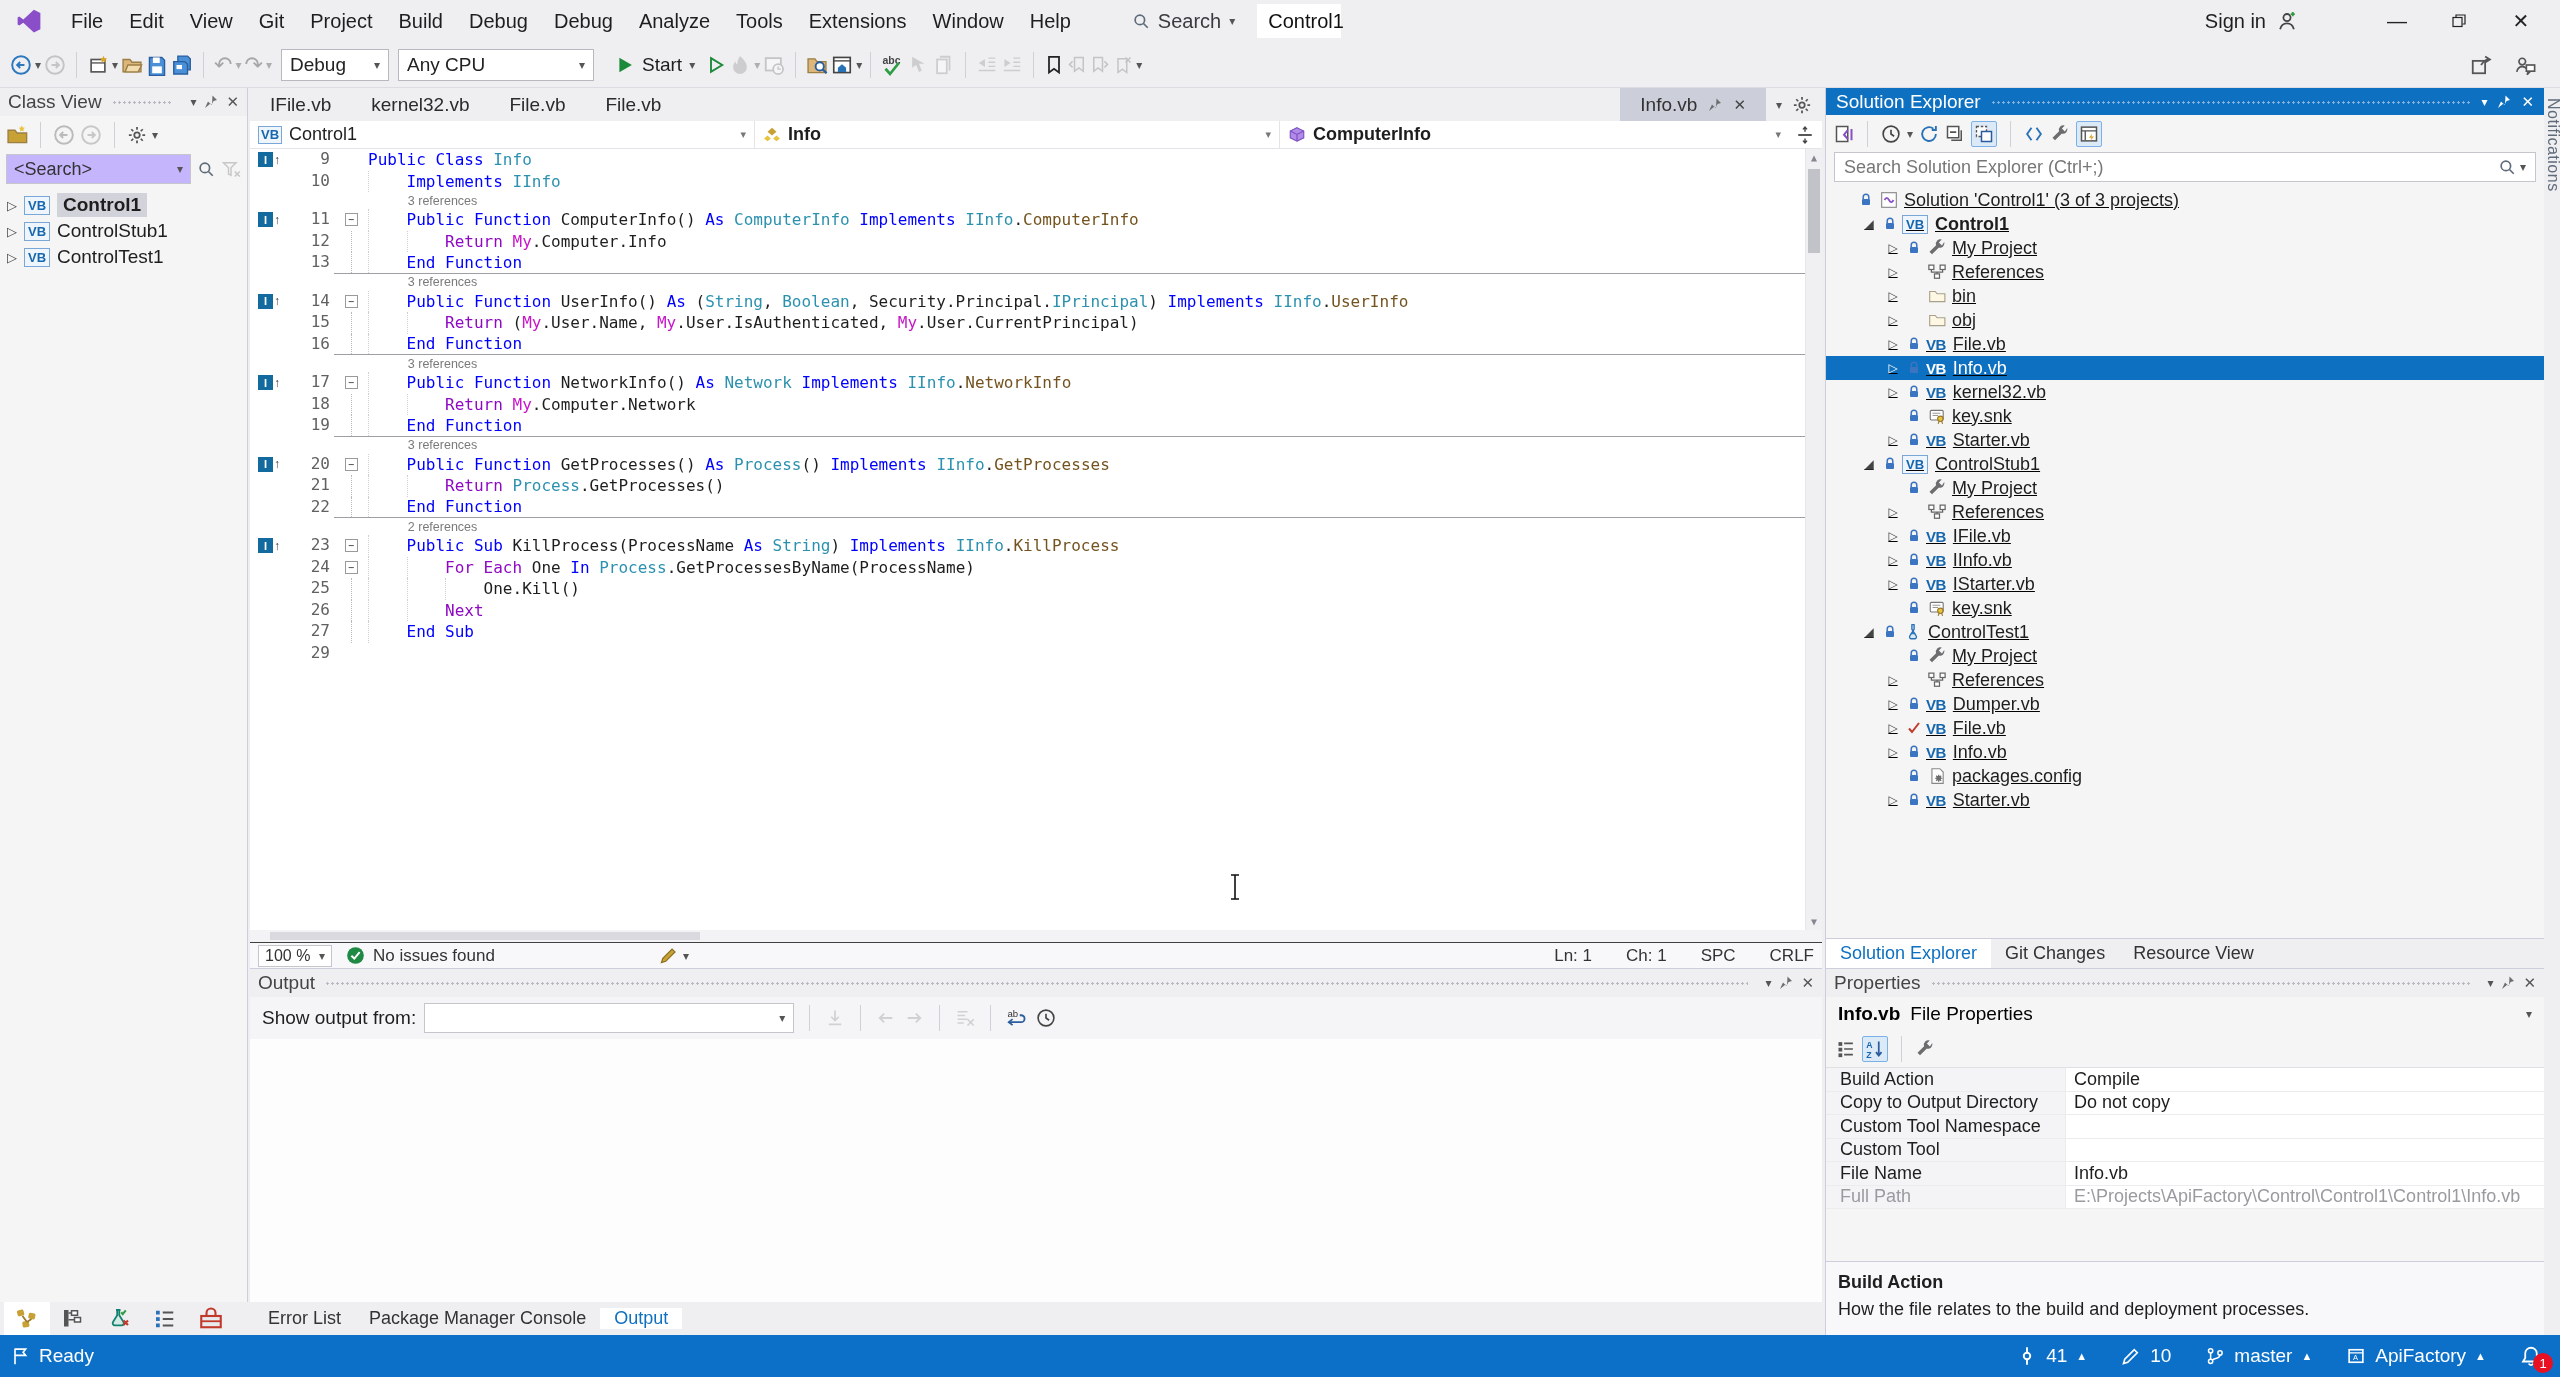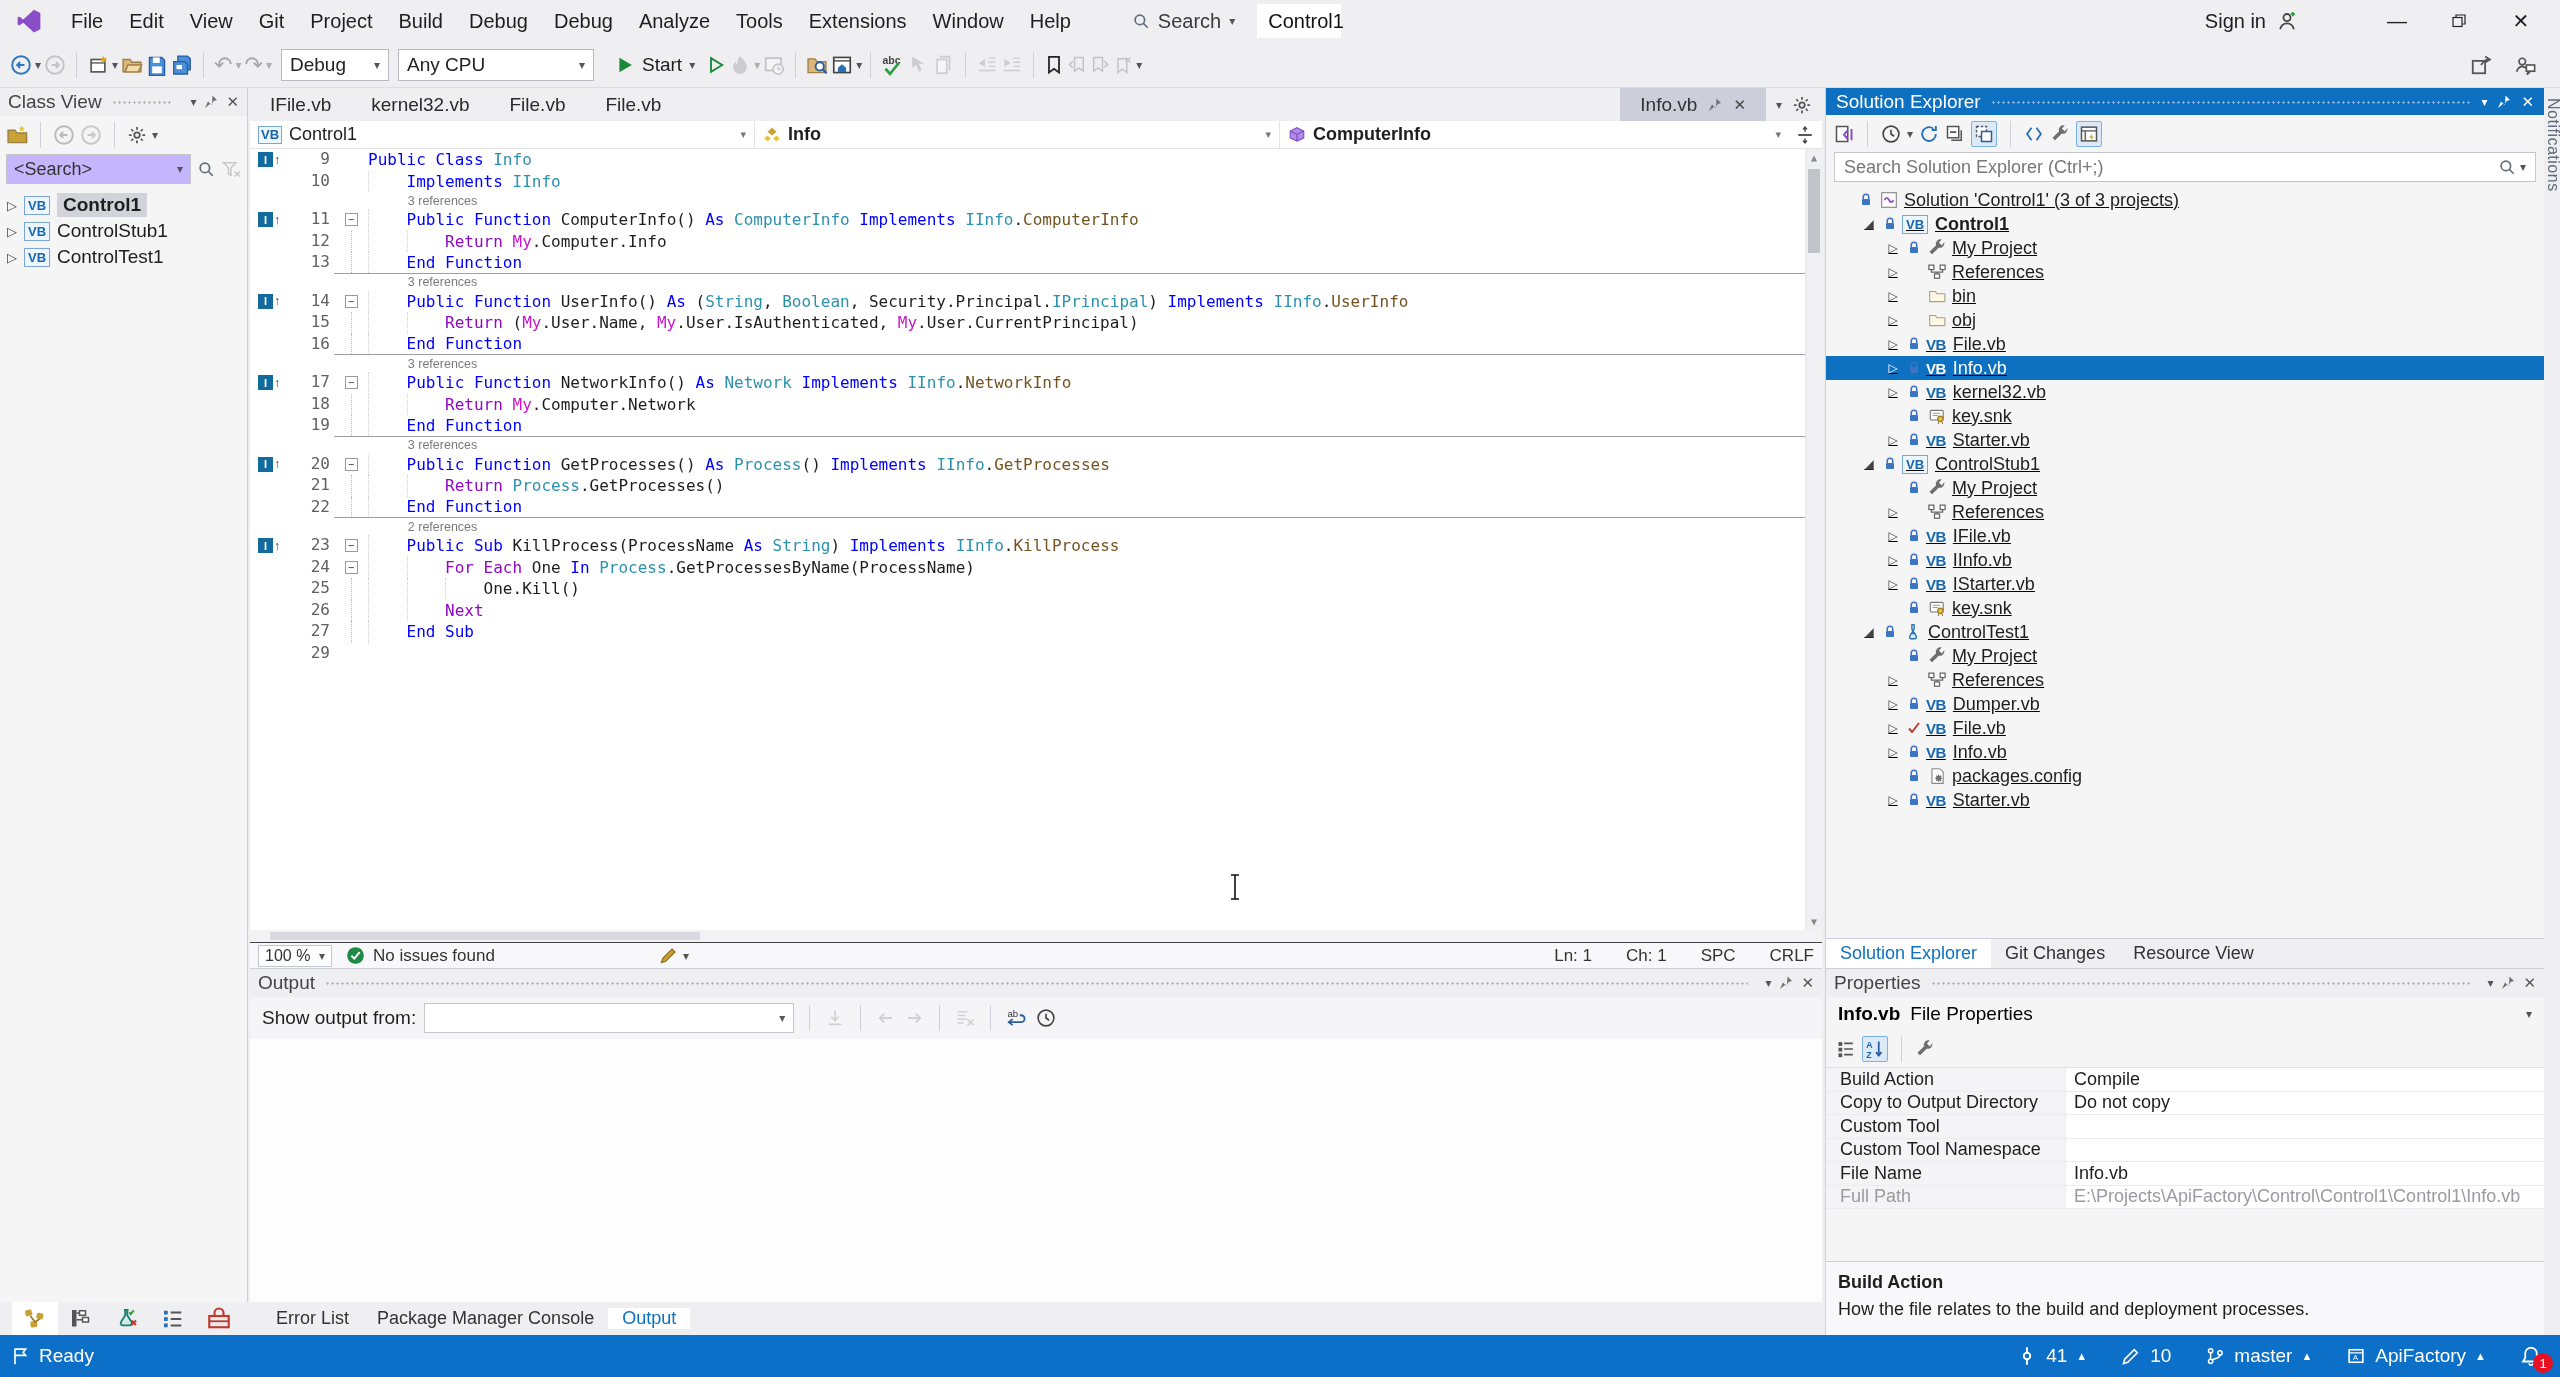--- a/index.html
+++ b/index.html
@@ -83,21 +83,21 @@
   #ed-status .right{margin-left:auto; display:flex; gap:34px; font-size:17px; color:#333;}
   #ibeam{left:1228px; top:874px; width:14px; height:26px;}
 
   
   #output{left:250px; top:968px; width:1572px; height:334px; background:#fcfcfd; display:flex; flex-direction:column; border-top:1px solid var(--bd);}
   #out-toolbar{height:42px; display:flex; align-items:center; padding:0 12px; gap:8px; font-size:19px; color:#1e1e1e; background:#f5f5f7; flex:0 0 auto;}
   #out-combo{width:370px; height:30px; background:#fff; border:1px solid #c5c5cc; display:flex; align-items:center; justify-content:flex-end; padding:0 8px;}
   #out-content{flex:1; background:#fdfdfe;}
 
   
-  #bottomstrip{left:12px; top:1302px; width:1825px; height:33px; background:var(--chrome); display:flex; align-items:stretch;}
+  #bottomstrip{left:4px; top:1302px; width:1825px; height:33px; background:var(--chrome); display:flex; align-items:stretch;}
   #left-icons{width:250px; display:flex; align-items:stretch; flex:0 0 auto;}
   .li-tab{width:46px; display:flex; align-items:center; justify-content:center;}
   .li-tab.active{background:#fff;}
   .btab{display:flex; align-items:center; padding:0 14px; font-size:18px; color:#333;}
   .btab.active{background:#fff; color:#0e70c0;}
 
   
   #sidebar{left:1825px; top:88px; width:719px; height:1247px; background:var(--panel); border-left:1px solid var(--bd); display:flex; flex-direction:column;}
   #se-title{height:27px; background:var(--blue); color:#fff; display:flex; align-items:center; padding:0 10px; font-size:19px; flex:0 0 auto;}
   #se-title .titlegrip{background-image:radial-gradient(circle, #7fb0dd 1.1px, transparent 1.2px);}
@@ -1312,25 +1312,25 @@
     <div id="prop-grid">
         <div class="prow">
           <span class="pl">Build Action</span>
           <span class="pv">Compile</span>
         </div>
         <div class="prow">
           <span class="pl">Copy to Output Directory</span>
           <span class="pv">Do not copy</span>
         </div>
         <div class="prow">
-          <span class="pl">Custom Tool</span>
+          <span class="pl">Custom Tool Namespace</span>
           <span class="pv"></span>
         </div>
         <div class="prow">
-          <span class="pl">Custom Tool Namespace</span>
+          <span class="pl">Custom Tool</span>
           <span class="pv"></span>
         </div>
         <div class="prow">
           <span class="pl">File Name</span>
           <span class="pv">Info.vb</span>
         </div>
         <div class="prow dim">
           <span class="pl">Full Path</span>
           <span class="pv">E:\Projects\ApiFactory\Control\Control1\Control1\Info.vb</span>
         </div>

